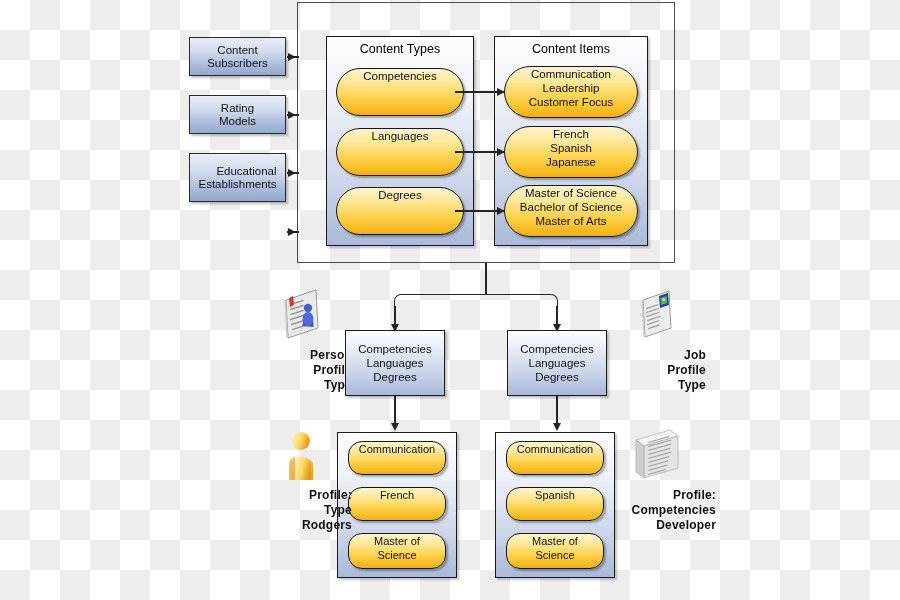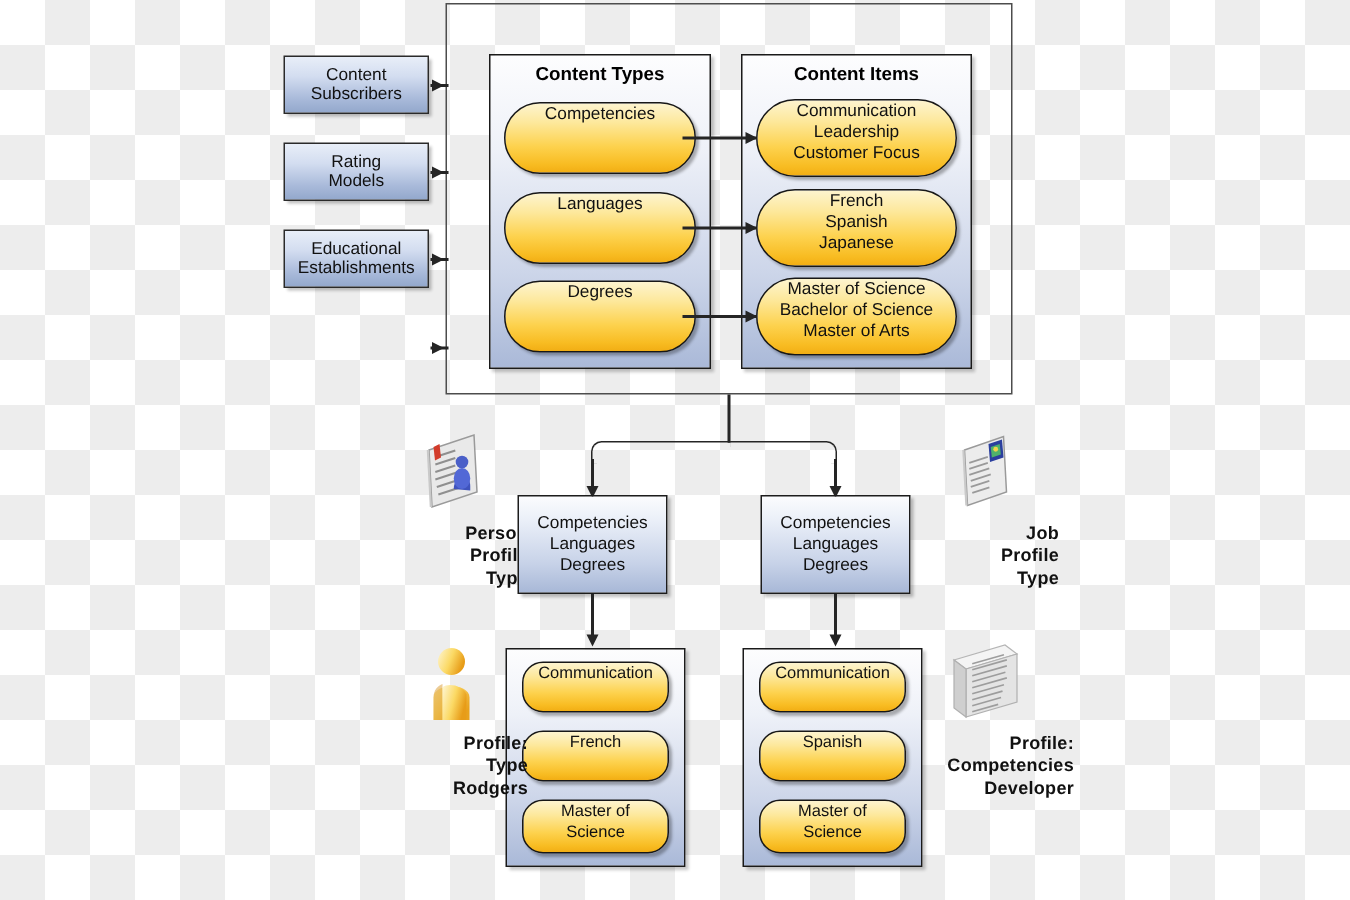--- a/index.html
+++ b/index.html
@@ -29,21 +29,21 @@
   }
 
   
   .bluepanel{
     border:1.5px solid #1a1a1a;
     background:linear-gradient(to bottom,#fdfdfe 0%,#eef1f8 30%,#ccd5e9 70%,#aab9d8 100%);
     box-shadow:2px 2px 2px rgba(0,0,0,.22);
   }
   .bluepanel > .phdr{
     position:absolute;left:0;right:0;top:5px;text-align:center;
-    font-weight:bold;font-size:12.5px;color:#000;
+    font-weight:normal;font-size:12.5px;color:#000;
   }
 
   
   .leftbox{
     border:1.5px solid #2a2a2a;
     background:linear-gradient(to bottom,#e8eef8 0%,#d3ddf0 35%,#a9bada 75%,#93a8cc 100%);
     box-shadow:2px 2px 2px rgba(0,0,0,.25);
     display:flex;align-items:center;justify-content:center;
     text-align:center;font-size:11.5px;color:#111;line-height:13px;
   }
@@ -107,21 +107,21 @@
       <div>Rating</div>
       <div>Models</div>
     </div>
   </div>
   <div class="abs leftbox" style="left:189px;top:37px;width:97px;height:39px;">
     <div>
       <div>Content</div>
       <div>Subscribers</div>
     </div>
   </div>
-  <div class="abs leftbox" style="left:189px;top:153px;width:97px;height:39px;">
+  <div class="abs leftbox" style="left:189px;top:153px;width:97px;height:49px;text-align:right;">
     <div>
       <div>Educational</div>
       <div>Establishments</div>
     </div>
   </div>
 
   <div class="ln hl" style="left:287px;top:56px;width:12px;"></div>
   <div class="arrow-r" style="left:288px;top:52.5px;"></div>
   <div class="ln hl" style="left:287px;top:114px;width:12px;"></div>
   <div class="arrow-r" style="left:288px;top:110.5px;"></div>

